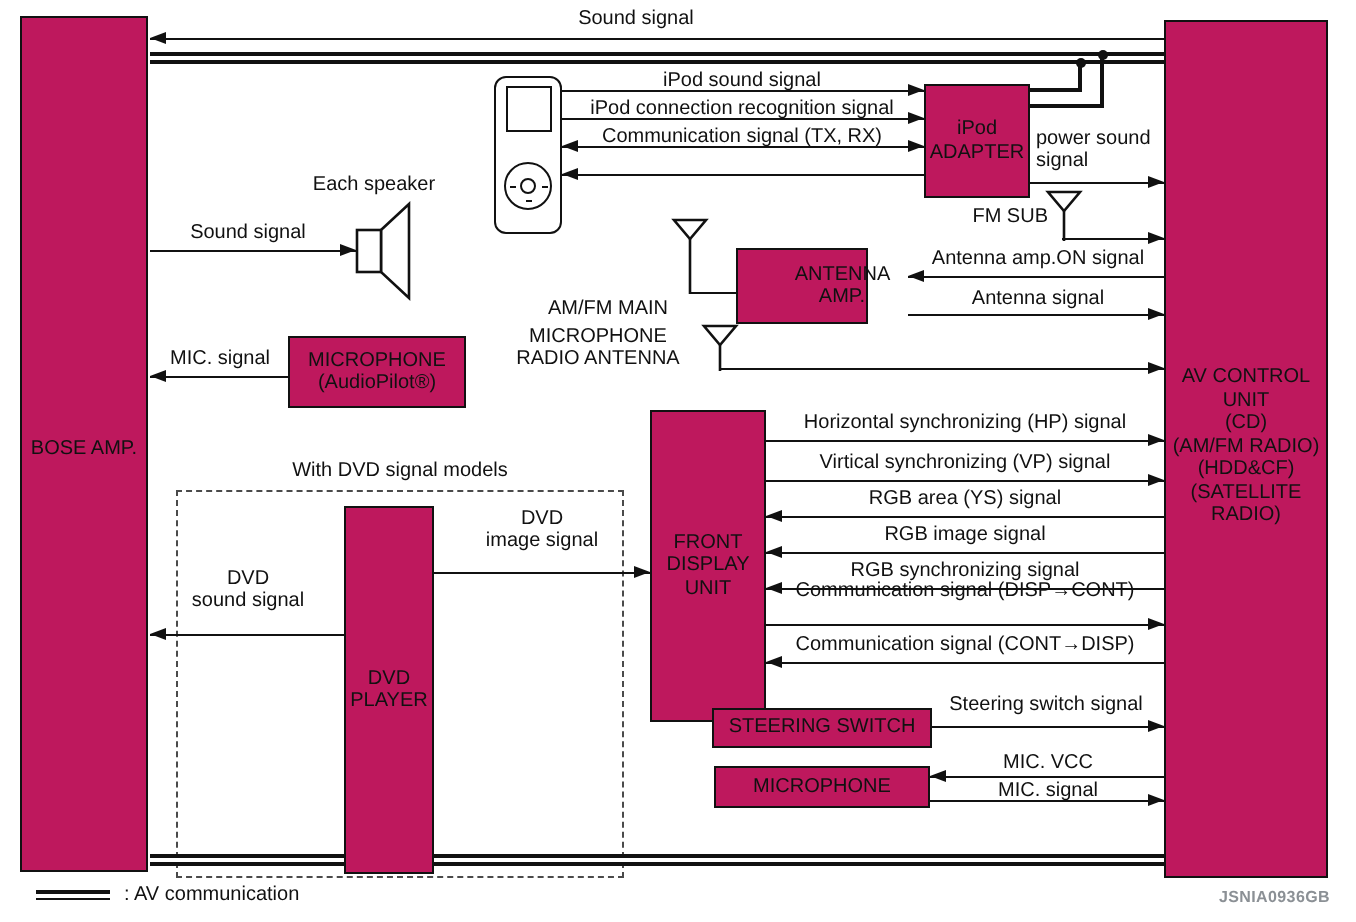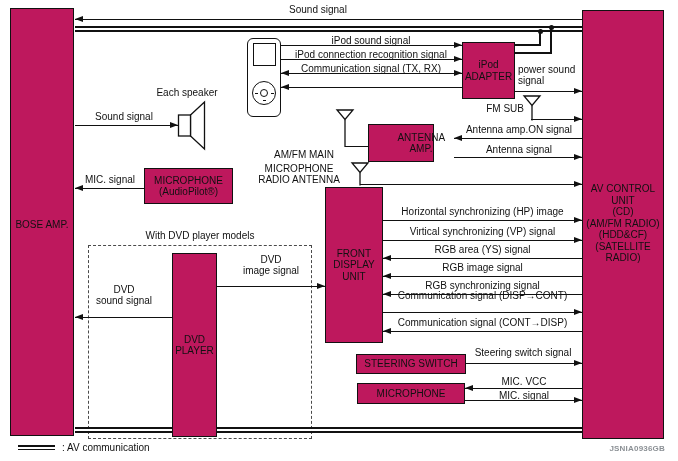--- a/index.html
+++ b/index.html
@@ -137,30 +137,30 @@
   <div class="ar r" style="left:170px;top:122px;"></div>
 
   <div class="box" style="left:144px;top:168px;width:89px;height:36px;">
     <span class="bl">MICROPHONE
 (AudioPilot®)</span>
   </div>
   <div class="lbl ctr" style="left:78px;top:174px;width:64px;">MIC. signal</div>
   <div class="hl" style="left:75px;top:188px;width:69px;"></div>
   <div class="ar l" style="left:75px;top:185px;"></div>
 
-  <div class="lbl ctr" style="left:120px;top:230px;width:160px;">With DVD player models</div>
+  <div class="lbl ctr" style="left:120px;top:230px;width:160px;">With DVD signal models</div>
   <div class="dashed" style="left:88px;top:245px;width:224px;height:194px;"></div>
 
-  <div class="box" style="left:325px;top:187px;width:58px;height:156px;">
+  <div class="box" style="left:325px;top:205px;width:58px;height:156px;">
     <span class="bl">FRONT
 DISPLAY
 UNIT</span>
   </div>
 
-  <div class="lbl ctr" style="left:385px;top:206px;width:195px;">Horizontal synchronizing (HP) image</div>
+  <div class="lbl ctr" style="left:385px;top:206px;width:195px;">Horizontal synchronizing (HP) signal</div>
   <div class="hl" style="left:383px;top:220px;width:199px;"></div>
   <div class="ar r" style="left:574px;top:217px;"></div>
 
   <div class="lbl ctr" style="left:385px;top:226px;width:195px;">Virtical synchronizing (VP) signal</div>
   <div class="hl" style="left:383px;top:240px;width:199px;"></div>
   <div class="ar r" style="left:574px;top:237px;"></div>
 
   <div class="lbl ctr" style="left:385px;top:244px;width:195px;">RGB area (YS) signal</div>
   <div class="hl" style="left:383px;top:258px;width:199px;"></div>
   <div class="ar l" style="left:383px;top:255px;"></div>

